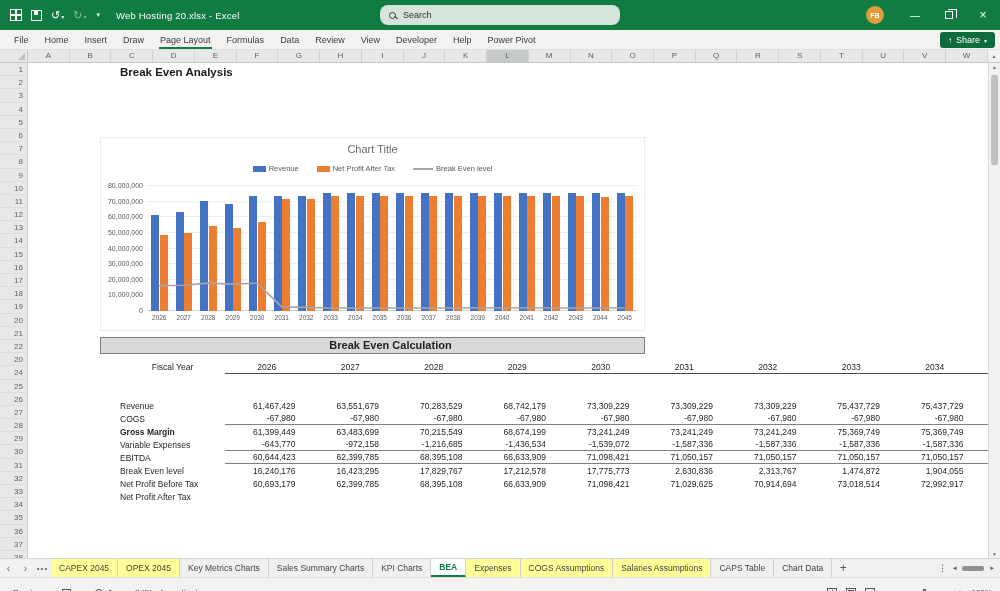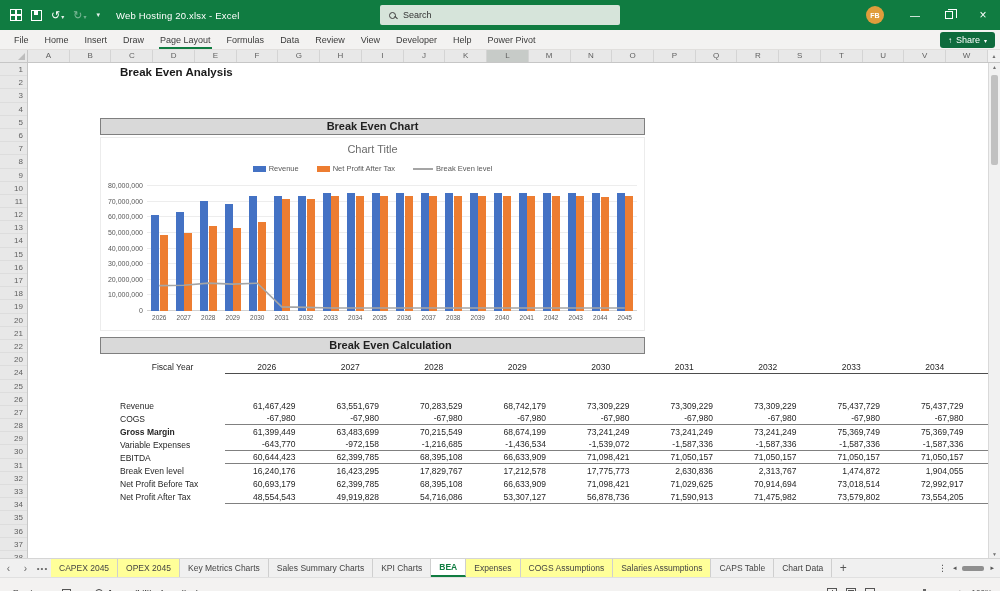--- a/index.html
+++ b/index.html
@@ -13,21 +13,21 @@
   .qat .ico { font-size:11px; line-height:1; color:#fff; }
   .qat .dim { opacity:.45; }
   .caret { font-size:6px; margin-left:1px; opacity:.9; }
   .excel-logo { width:12px; height:12px; border:1.5px solid #fff; position:relative; }
   .excel-logo::before { content:""; position:absolute; left:0; right:0; top:4px; height:1.5px; background:#fff; }
   .excel-logo::after { content:""; position:absolute; top:0; bottom:0; left:4px; width:1.5px; background:#fff; }
   .save-ico { width:11px; height:11px; border:1.5px solid #fff; position:relative; }
   .save-ico::before { content:""; position:absolute; top:0; left:2px; width:4px; height:4px; background:#fff; }
   .doc-title { margin-left:16px; font-size:9.5px; letter-spacing:.2px; }
   .searchbox { position:absolute; left:50%; transform:translateX(-50%); top:5px; width:240px; height:20px;
-    background:#D6E4DA; border-radius:2px; display:flex; align-items:center; gap:7px; padding-left:9px;
+    background:#D6E4DA; border-radius:8px; display:flex; align-items:center; gap:7px; padding-left:9px;
     color:#333; font-size:9px; cursor:text; }
   .mag { width:7px; height:7px; border:1.3px solid #3f3f3f; border-radius:50%; position:relative; }
   .mag::after { content:""; position:absolute; width:4px; height:1.3px; background:#3f3f3f; transform:rotate(45deg); right:-3px; bottom:-1px; }
   .tb-right { margin-left:auto; display:flex; align-items:center; height:100%; }
   .avatar { width:18px; height:18px; border-radius:50%; background:#E09D3C; color:#fff; font-size:7px; font-weight:bold;
     display:flex; align-items:center; justify-content:center; margin-right:14px; }
   .winbtn { width:34px; height:30px; display:flex; align-items:center; justify-content:center; font-size:10px; }
   .restore-ico { width:8px; height:8px; border:1px solid #fff; position:relative; }
   .restore-ico::before { content:""; position:absolute; top:-3px; left:2px; width:8px; height:8px; border:1px solid #fff; border-bottom:none; border-left:none; }
 
@@ -246,21 +246,20 @@
         <div class="row-n">34</div>
         <div class="row-n">35</div>
         <div class="row-n">36</div>
         <div class="row-n">37</div>
         <div class="row-n">38</div>
       </div>
 
     <div class="sheet">
       <div class="sheet-title">Break Even Analysis</div>
 
-      <div class="banner b1">Break Even Chart</div>
 
       <div class="chart-box">
         <div class="chart-title">Chart Title</div>
         <div class="legend" id="chart-legend">
             <span class="leg-item">
               <span class="swatch" style="background: rgb(68, 114, 196);"></span>
               <span>Revenue</span>
             </span>
             <span class="leg-item">
               <span class="swatch" style="background: rgb(237, 125, 49);"></span>
@@ -510,31 +509,20 @@
               <div class="tcell">66,633,909</div>
               <div class="tcell">71,098,421</div>
               <div class="tcell">71,029,625</div>
               <div class="tcell">70,914,694</div>
               <div class="tcell">73,018,514</div>
               <div class="tcell">72,992,917</div>
             </div>
           </div>
           <div class="trow">
             <div class="tlabel">Net Profit After Tax</div>
-            <div class="tcols uline">
-              <div class="tcell">48,554,543</div>
-              <div class="tcell">49,919,828</div>
-              <div class="tcell">54,716,086</div>
-              <div class="tcell">53,307,127</div>
-              <div class="tcell">56,878,736</div>
-              <div class="tcell">71,590,913</div>
-              <div class="tcell">71,475,982</div>
-              <div class="tcell">73,579,802</div>
-              <div class="tcell">73,554,205</div>
-            </div>
           </div>
         </div>
     </div>
 
     <div class="vscroll">
       <div class="arr" style="top:1px;">▲</div>
       <div class="thumb"></div>
       <div class="arr" style="bottom:1px;">▼</div>
     </div>
   </div>

